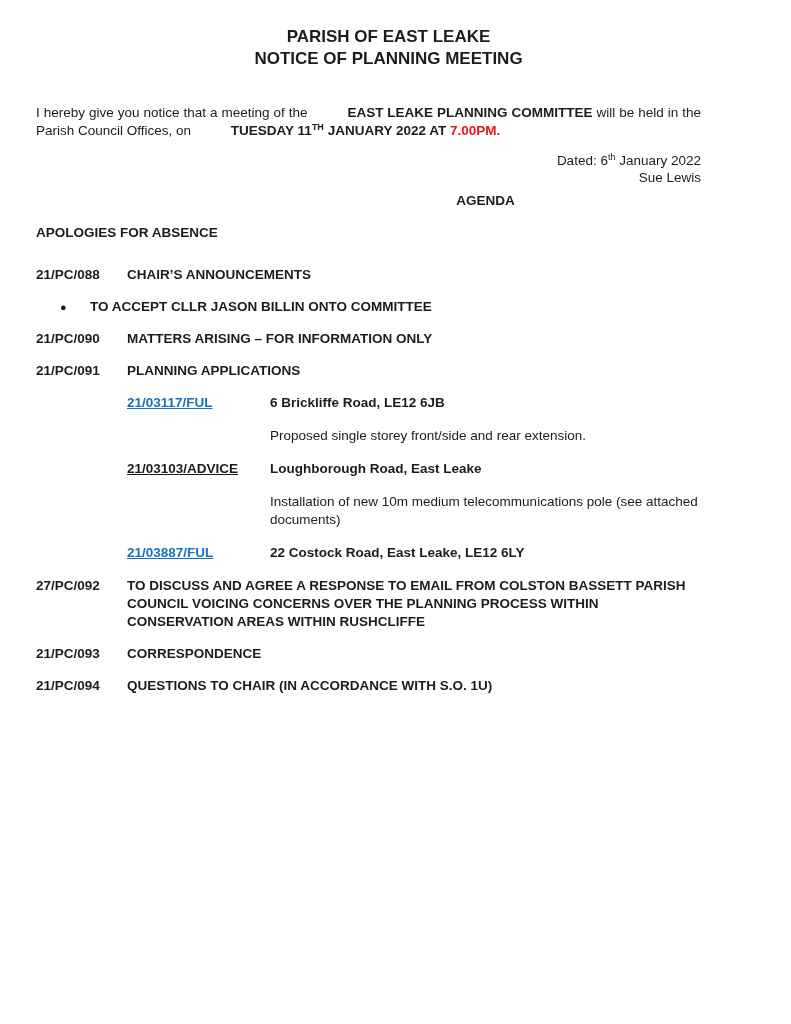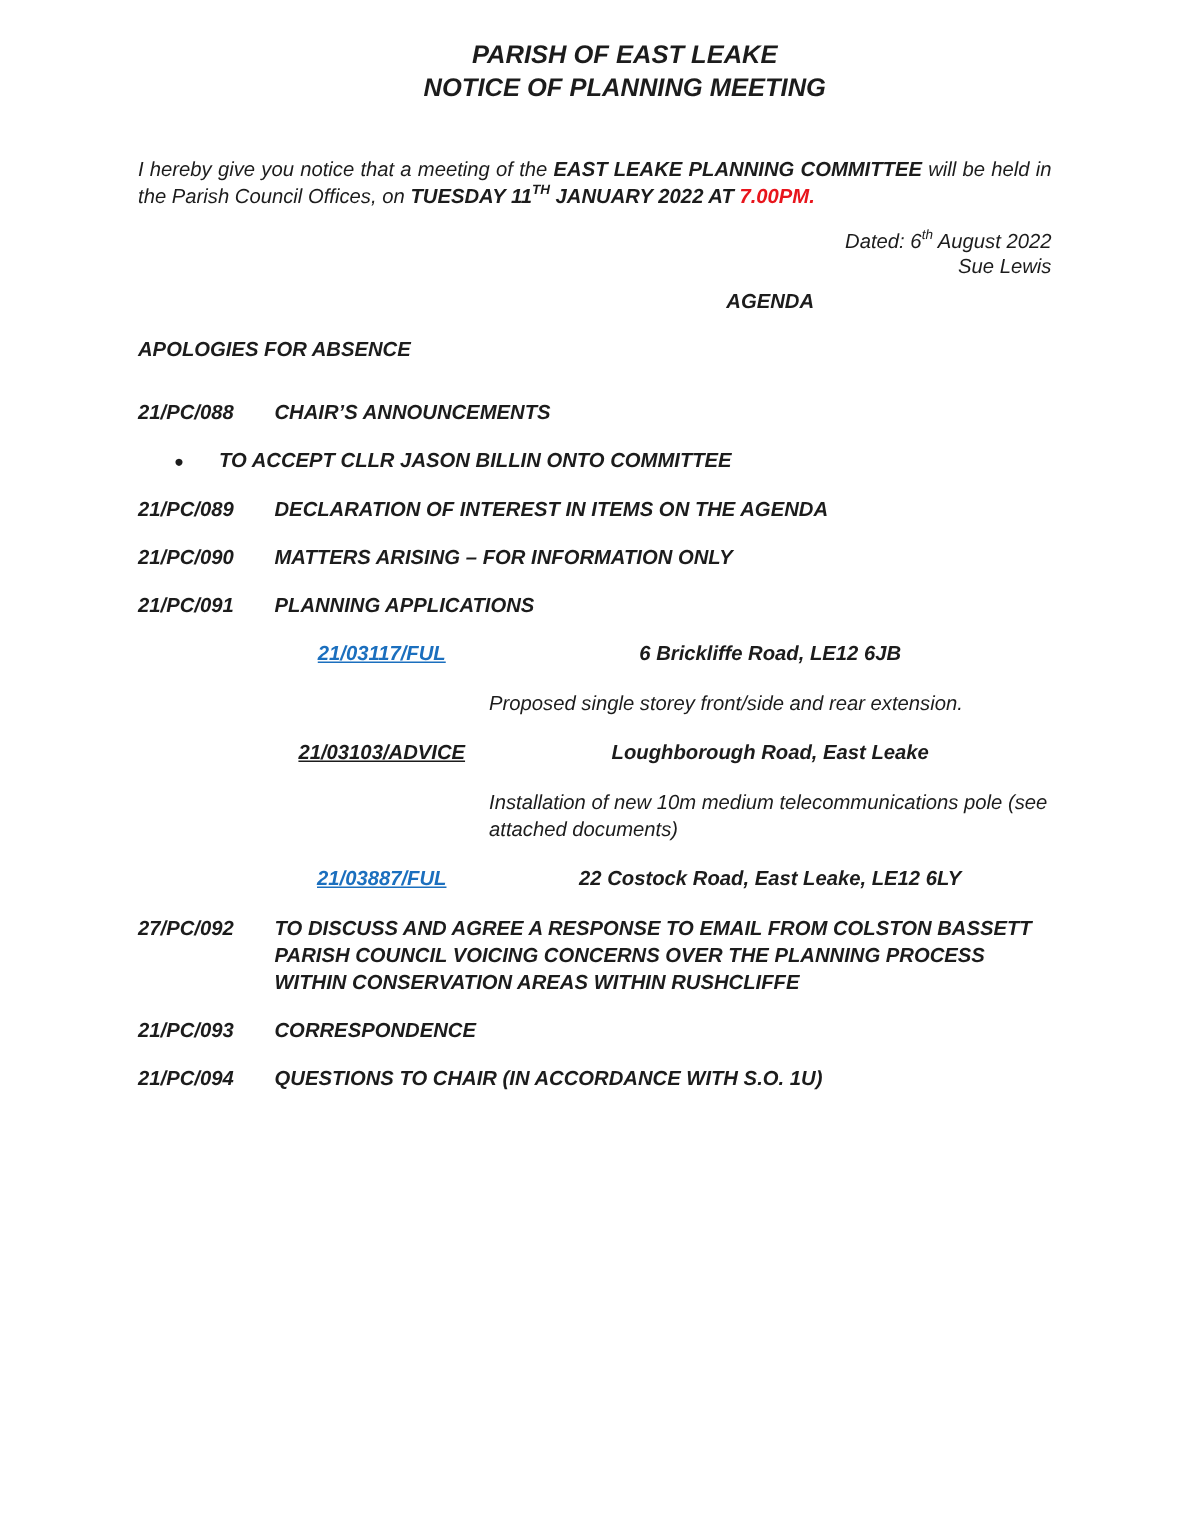--- a/index.html
+++ b/index.html
@@ -11,35 +11,35 @@
   *{margin:0;padding:0;box-sizing:border-box;}
   html,body{background:#ffffff;}
   body{
     width:791px;height:1024px;
     font-family:"Liberation Sans", sans-serif;
     font-size:13.5px;line-height:18px;
     color:var(--text);
     background:var(--paper);
     overflow:hidden;
   }
-  .doc{padding:26px 90px 0 92px;font-style:italic;}
+  .doc{padding:26px 90px 0 36px;}
 
   .title{
     text-align:center;
     font-size:17px;line-height:22px;font-weight:bold;
     margin:0 0 34px 40px;
   }
 
   .salutation{margin-bottom:11px;}
 
   .notice-para{
     text-align:justify;
     margin-bottom:12px;
   }
-  .b{font-weight:bold;}
+  .b{font-weight:bold;margin-left:36px;}
   .red{color:var(--accent_red);font-weight:bold;}
   sup{font-size:9px;line-height:0;vertical-align:super;}
 
   .dated-block{
     text-align:right;
     line-height:17px;
     margin-bottom:6px;
   }
 
   .agenda-heading{
@@ -67,21 +67,20 @@
     width:30px;
     font-size:11px;
   }
 
   .apps{margin-left:91px;}
   .app-row{
     display:grid;
     grid-template-columns:143px 1fr;
     font-weight:bold;
     margin-bottom:15px;
-    text-align:center;
   }
   .app-ref{text-decoration:underline;}
   .link-blue{color:var(--link_blue);cursor:pointer;}
   .link-black{color:var(--text);}
   .app-desc{
     margin:0 0 15px 143px;
     font-weight:normal;
   }
 </style>
 </head>
@@ -91,42 +90,38 @@
 
   <div class="title">
     <div>PARISH OF EAST LEAKE</div>
     <div>NOTICE OF PLANNING MEETING</div>
   </div>
 
 
   <p class="notice-para"><span>I hereby give you notice that a meeting of the </span><span class="b">EAST LEAKE PLANNING COMMITTEE</span><span> will be held in the Parish Council Offices, on </span><span class="b"><span>TUESDAY 11</span><sup>TH</sup><span> JANUARY 2022 AT </span></span><span class="red">7.00PM.</span></p>
 
   <div class="dated-block">
-    <div><span>Dated: 6</span><sup>th</sup><span> August 2022</span></div>
+    <div><span>Dated: 6</span><sup>th</sup><span> January 2022</span></div>
     <div>Sue Lewis</div>
   </div>
 
   <div class="agenda-heading">AGENDA</div>
 
   <div class="apologies">APOLOGIES FOR ABSENCE</div>
 
   <div class="item">
     <span>21/PC/088</span>
     <span>CHAIR’S ANNOUNCEMENTS</span>
   </div>
 
   <div class="bullet-row">
     <span class="bullet-glyph">●</span>
     <span>TO ACCEPT CLLR JASON BILLIN ONTO COMMITTEE</span>
   </div>
 
-  <div class="item">
-    <span>21/PC/089</span>
-    <span>DECLARATION OF INTEREST IN ITEMS ON THE AGENDA</span>
-  </div>
 
   <div class="item">
     <span>21/PC/090</span>
     <span>MATTERS ARISING – FOR INFORMATION ONLY</span>
   </div>
 
   <div class="item">
     <span>21/PC/091</span>
     <span>PLANNING APPLICATIONS</span>
   </div>

